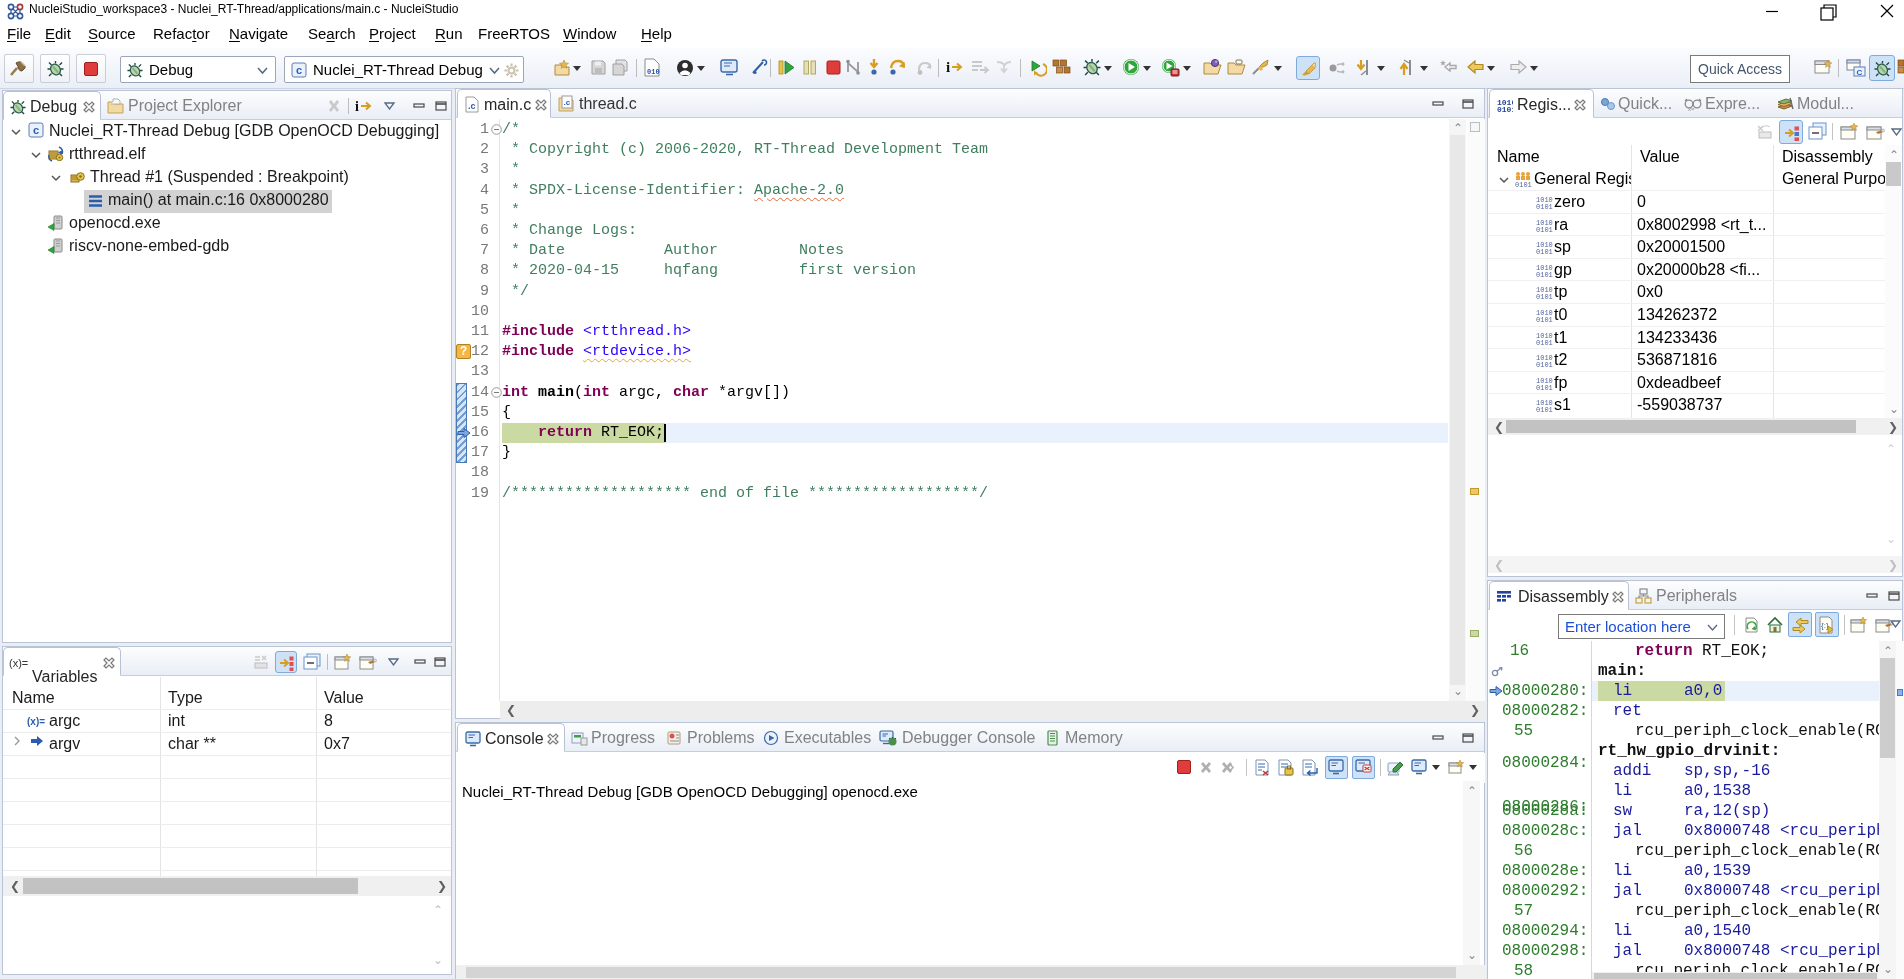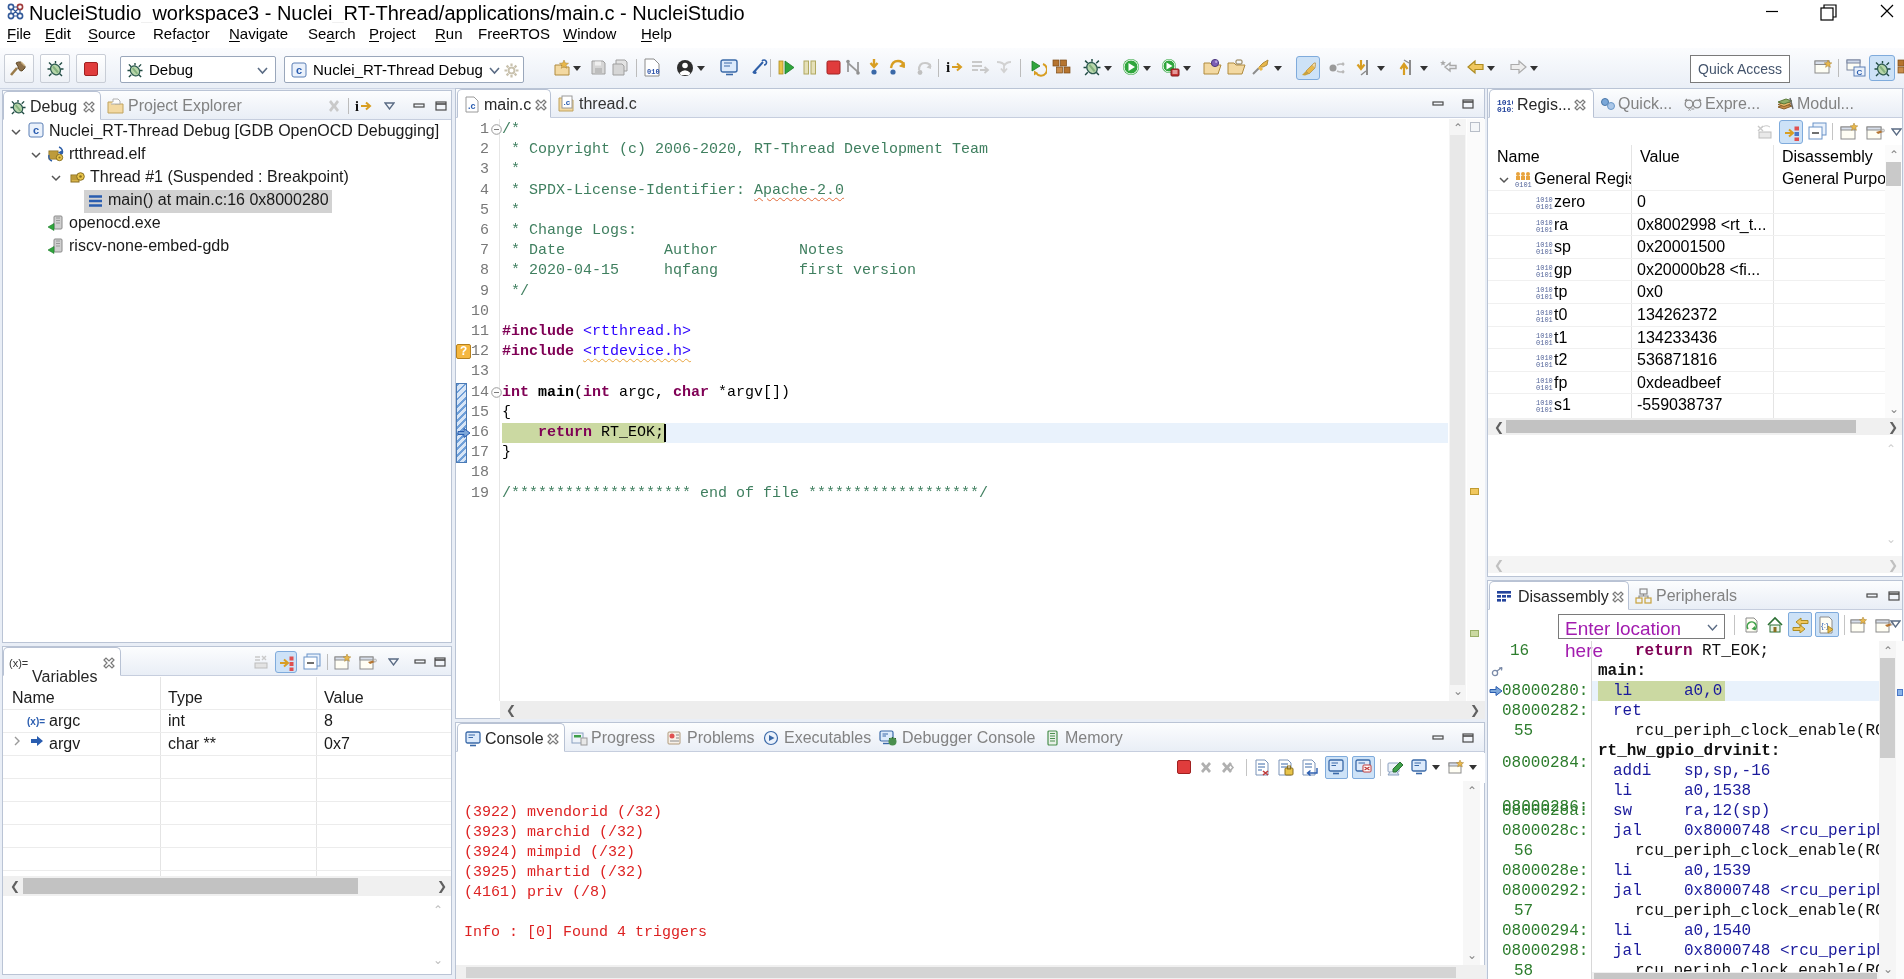--- a/index.html
+++ b/index.html
@@ -1,20 +1,20 @@
 <!DOCTYPE html>
 <html><head>
 <meta charset="utf-8">
 <style>
 * { margin:0; padding:0; box-sizing:border-box; }
 html,body { width:1904px; height:979px; overflow:hidden; }
 body { font-family:"Liberation Sans", sans-serif; background:#f0f2f7; position:relative; }
 .abs { position:absolute; }
 #titlebar { left:0; top:0; width:1904px; height:23px; background:#ffffff; }
-#title-text { left:29px; top:2px; font-size:20px; color:#000; }
+#title-text { left:29px; top:2px; font-size:12px; color:#000; }
 #menubar { left:0; top:23px; width:1904px; height:25px; background:#ffffff; }
 .menu-item { position:absolute; top:2px; font-size:15px; color:#000; }
 .menu-item u { text-decoration:underline; text-underline-offset:2px; }
 #toolbar { left:0; top:48px; width:1904px; height:42px; background:linear-gradient(#fbfcfe,#e9eef6); }
 #mainbg { left:0; top:90px; width:1904px; height:889px; background:#e9eef6; }
 .panel { position:absolute; background:#ffffff; border:1px solid #bac4d5; }
 .tabbar { position:absolute; left:0; top:0; right:0; height:29px; background:linear-gradient(#fcfdfe,#e9eef6); border-bottom:1px solid #c6cede; }
 .tab { position:absolute; top:0; height:29px; font-size:16px; color:#272727; white-space:nowrap; }
 .tab.active { background:#fff; border:1px solid #b8c2d4; border-bottom:1px solid #fff; border-radius:5px 5px 0 0; }
 .tab.inactive { color:#828282; }
@@ -779,27 +779,21 @@
       </svg>
     <svg class="icon" style="left:992px;top:6px" width="17" height="17">
         <rect x="1" y="4" width="12" height="10" fill="#fffef4" stroke="#8c8c8c"></rect>
         <rect x="1" y="4" width="12" height="3" fill="#d8dfeb" stroke="#8c8c8c"></rect>
         <path d="M12 1 L13 3.4 L15.6 3.7 L13.7 5.3 L14.3 7.8 L12 6.5 L9.7 7.8 L10.3 5.3 L8.4 3.7 L11 3.4 Z" fill="#e9b84a" stroke="#b08b3e" stroke-width=".6"></path>
       </svg>
     <svg class="icon" style="left:1013px;top:11px" width="9" height="7">
         <path d="M0 1 H8 L4 6 Z" fill="#333"></path>
       </svg>
   </div>
-  <div class="abs mono" style="left:8px;top:80px;font-size:15px;line-height:20px;color:#d22;white-space:pre">(3922) mvendorid (/32)
-(3923) marchid (/32)
-(3924) mimpid (/32)
-(3925) mhartid (/32)
-(4161) priv (/8)
-
-Info : [0] Found 4 triggers</div>
+  <div class="abs" style="left:6px;top:60px;font-size:15px;color:#000">Nuclei_RT-Thread Debug [GDB OpenOCD Debugging] openocd.exe</div>
   <div class="sbtrack" style="left:1007px;top:58px;width:17px;height:184px;background:#f7f7f7">
     <div class="sbarrow" style="left:4px;top:4px;color:#8a8a8a">⌃</div>
     <div class="sbarrow" style="left:4px;top:168px;color:#8a8a8a">⌄</div>
   </div>
   <div class="sbtrack" style="left:0;top:242px;width:1030px;height:15px">
     <div class="sbthumb" style="left:10px;top:2px;width:990px;height:11px;background:#d4d4d4"></div>
   </div>
 </div>
 <div id="regsPanel" class="panel" style="left:1487px;top:88px;width:416px;height:489px;">
   <div class="tabbar">
@@ -1018,21 +1012,21 @@
     <svg class="icon" style="left:378px;top:12px" width="12" height="6">
         <rect x="1" y="1" width="10" height="3" fill="none" stroke="#4a4a4a" stroke-width="1.2"></rect>
       </svg>
     <svg class="icon" style="left:400px;top:8px" width="13" height="13">
         <rect x="1" y="3" width="10" height="8" fill="none" stroke="#4a4a4a" stroke-width="1.2"></rect>
         <path d="M1 5 H11" stroke="#4a4a4a" stroke-width="1.6"></path>
       </svg>
   </div>
   <div class="abs" style="left:0;top:30px;width:414px;height:30px;background:#fff">
     <div class="abs" style="left:70px;top:3px;width:167px;height:25px;border:1px solid #7a7a7a;background:#fff">
-      <span class="abs" style="left:6px;top:3px;font-size:19px;color:#a21caf">Enter location here</span>
+      <span class="abs" style="left:6px;top:3px;font-size:15px;color:#1d4ed8">Enter location here</span>
       <svg class="icon" style="left:148px;top:9px" width="12" height="8">
           <path d="M1 1 L5.5 6 L10 1" fill="none" stroke="#5a6b84" stroke-width="1.4"></path>
         </svg>
     </div>
     <div class="abs" style="left:246px;top:4px;width:1px;height:20px;background:#c4c4c4"></div>
     <svg class="icon" style="left:255px;top:5px" width="18" height="18">
         <path d="M3 2 H11 L14 5 V16 H3 Z" fill="#fffef4" stroke="#8c8c8c"></path>
         <path d="M5 13 a4.5 4.5 0 1 1 7 .5" fill="none" stroke="#3fa049" stroke-width="1.6"></path>
         <path d="M12 10 L12.5 14.5 L8.5 13" fill="#3fa049"></path>
       </svg>

